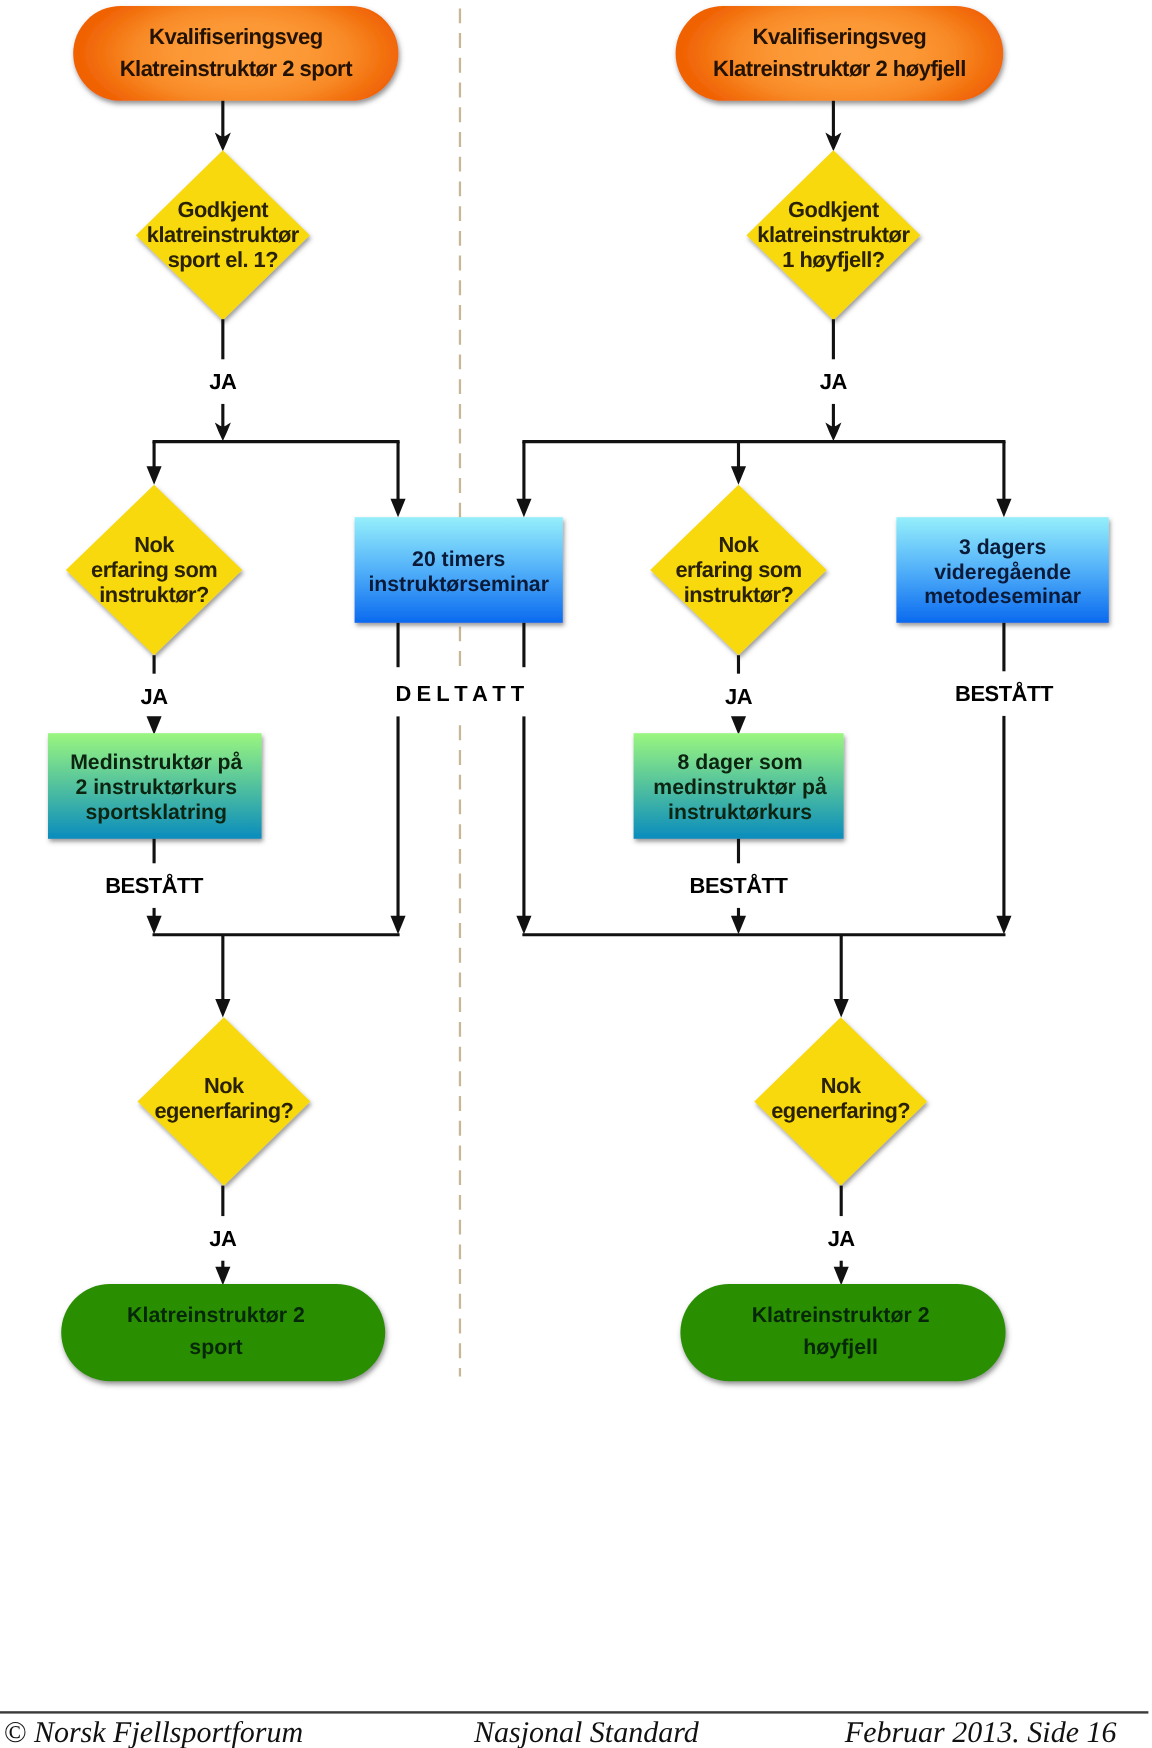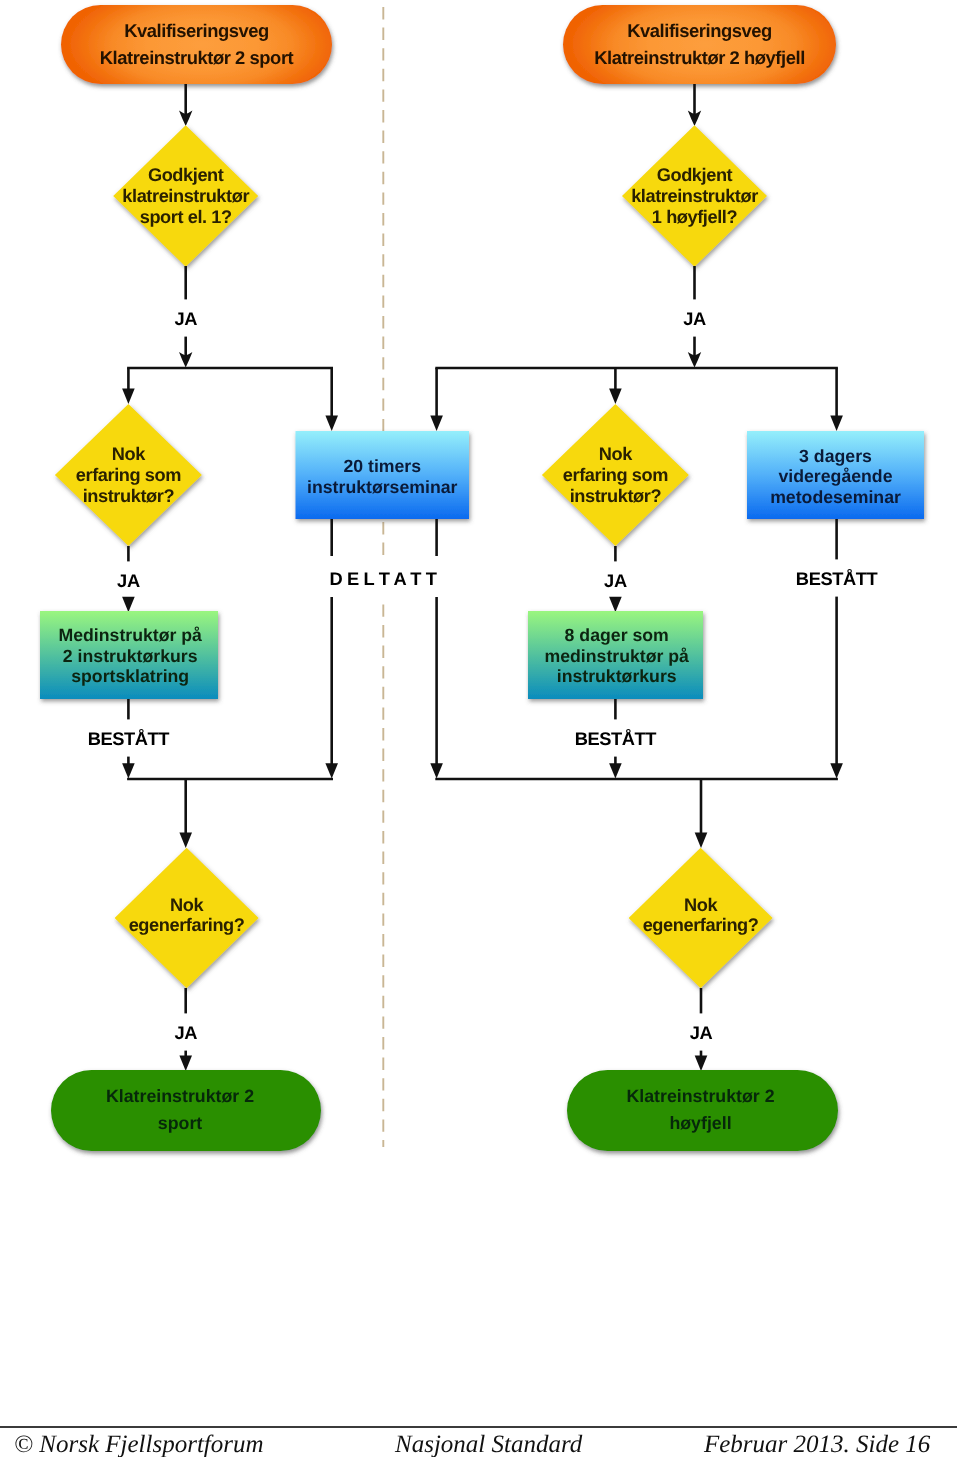--- a/index.html
+++ b/index.html
@@ -5,21 +5,21 @@
 <style>
   html,body{margin:0;padding:0;background:#ffffff;-webkit-font-smoothing:antialiased;text-rendering:geometricPrecision;}
   body{width:960px;height:1457px;font-family:"Liberation Sans",sans-serif;position:relative;overflow:hidden;}
   #page{position:absolute;inset:0;width:936px;height:1457px;}
   svg#diagram{position:absolute;left:0;top:0;}
   footer{position:absolute;left:0;right:0;top:1400px;height:57px;}
   .footrule{position:absolute;left:0px;width:957px;top:26px;height:2px;background:#3b3b3b;}
   .footrow{position:absolute;left:0px;width:960px;top:31px;height:26px;
            font-family:"Liberation Serif",serif;font-style:italic;font-size:25px;color:#111;}
   .footrow span{position:absolute;bottom:0;white-space:nowrap;line-height:1;}
-  .foot-l{left:14px;}
+  .foot-l{left:3px;}
   .foot-c{left:395px;}
   .foot-r{left:704px;}
 </style>
 </head>
 <body>
 <div id="page">
 
 <svg id="diagram" viewBox="0 0 960 1457" width="960" height="1457" xmlns="http://www.w3.org/2000/svg">
   <defs>
     <radialGradient id="gOrange" cx="0.52" cy="0.5" r="0.50" fx="0.52" fy="0.5" gradientTransform="translate(0.52 0.5) scale(1 1.55) translate(-0.52 -0.5)">

